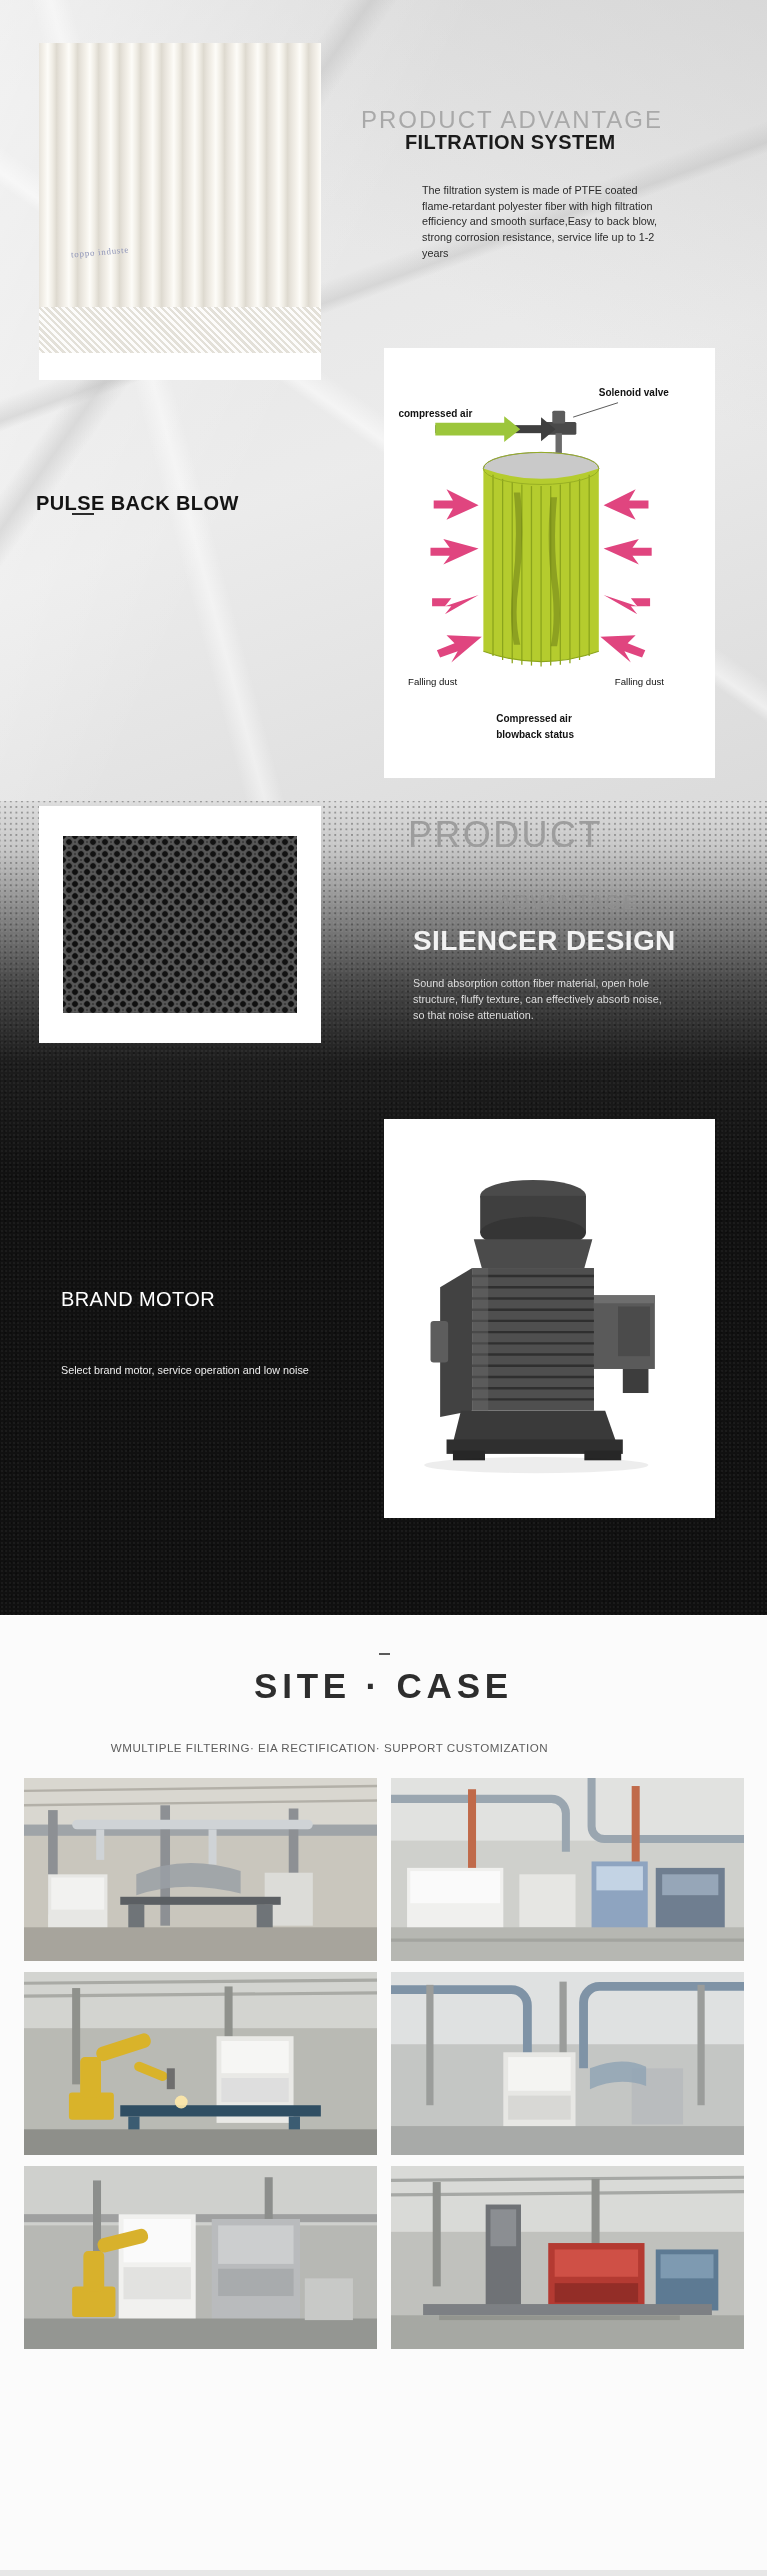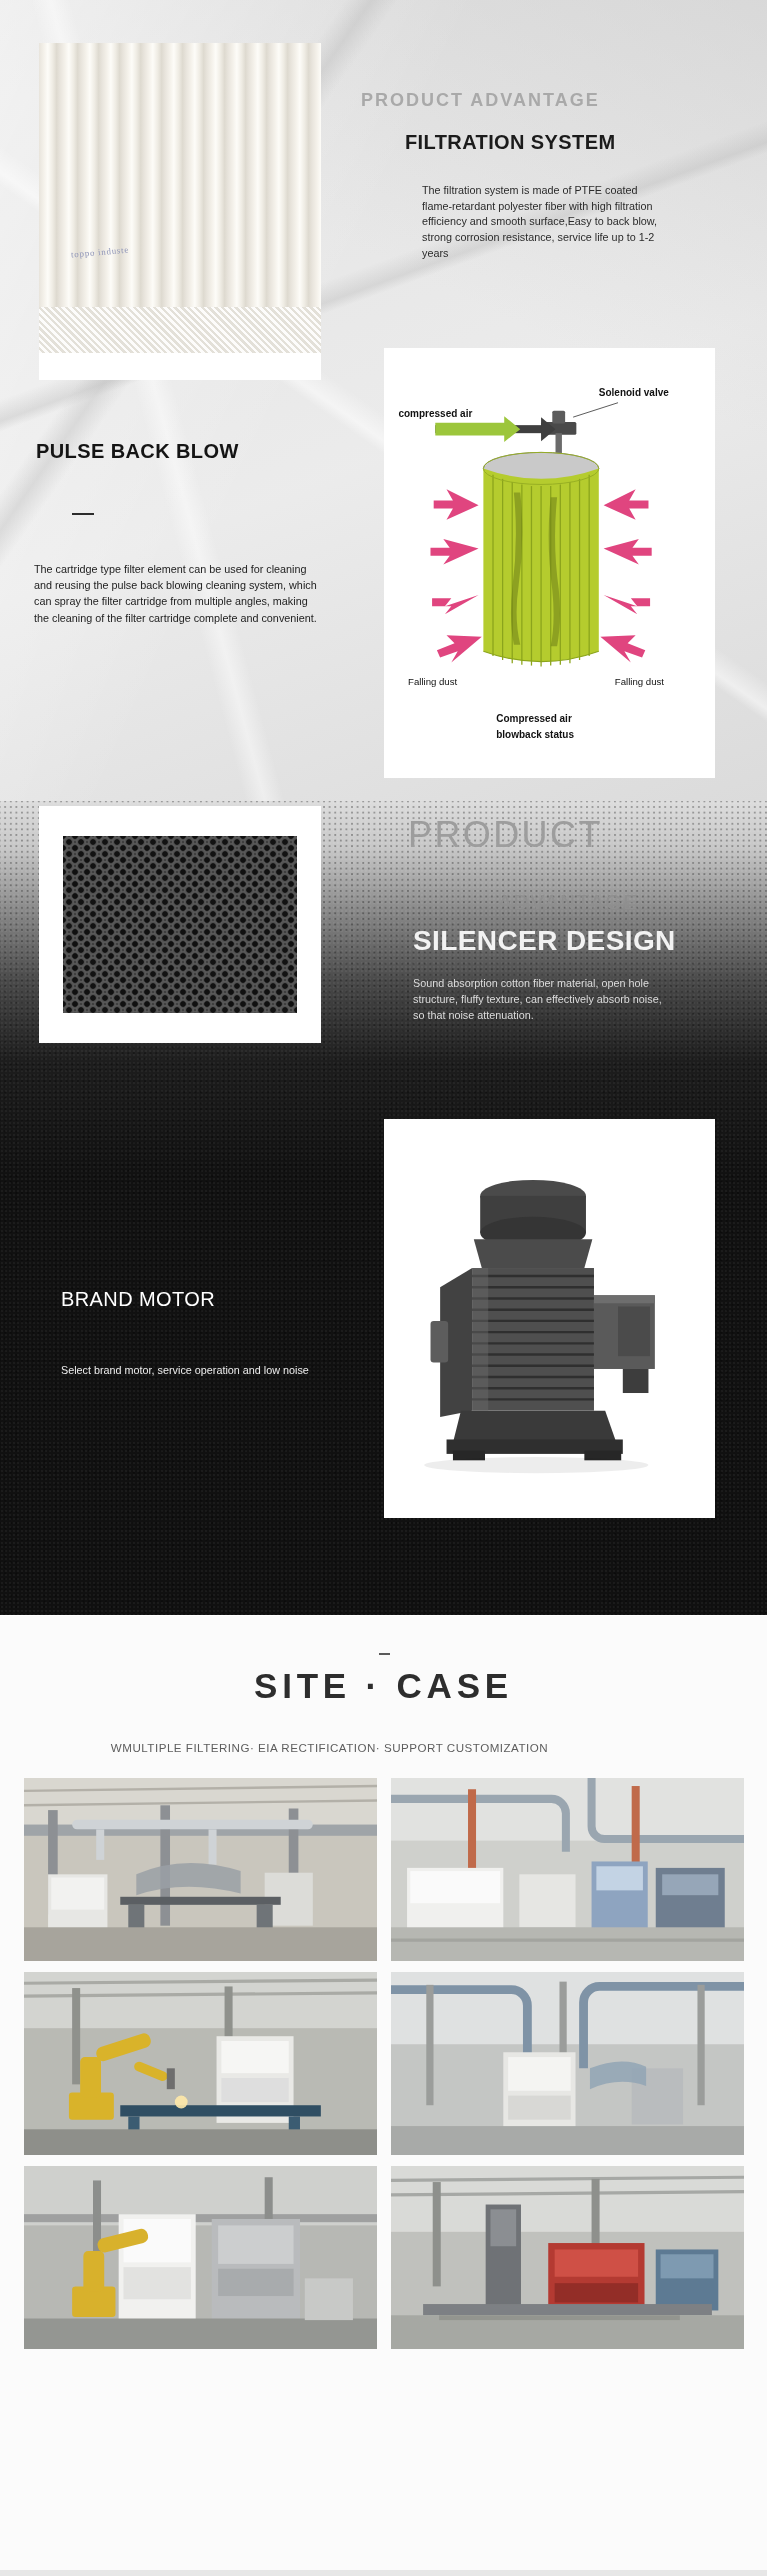--- a/index.html
+++ b/index.html
@@ -59,25 +59,25 @@
     left: 32px; bottom: 96px;
     font-size: 8.8px;
     color: #8f95b8;
     letter-spacing: 0.8px;
     transform: rotate(-5deg);
     font-family: "Liberation Serif", serif;
   }
 
   .sec1-title {
     position: absolute;
-    left: 361px; top: 90px;
-    font-size: 18px;
+    left: 361px; top: 106px;
+    font-size: 24px;
     letter-spacing: 2px;
     color: #a9a9a9;
-    font-weight: 700;
+    font-weight: 400;
   }
   .sec1-sub {
     position: absolute;
     left: 405px; top: 131px;
     font-size: 20px;
     font-weight: bold;
     color: #1b1b1b;
     letter-spacing: 0.4px;
   }
   .sec1-body {
@@ -94,21 +94,21 @@
     left: 384px; top: 348px;
     width: 331px; height: 430px;
     background: #ffffff;
   }
   .diag { position: absolute; left: 0; top: 0; width: 100%; height: 100%; }
   .diag-label { font-size: 12px; fill: #111; font-family: "Liberation Sans", sans-serif; }
   .diag-label-b { font-size: 12.5px; fill: #111; font-weight: bold; font-family: "Liberation Sans", sans-serif; }
 
   .pulse-title {
     position: absolute;
-    left: 36px; top: 440px;
+    left: 36px; top: 492px;
     font-size: 20px;
     font-weight: bold;
     color: #141414;
     letter-spacing: 0.4px;
   }
   .pulse-rule {
     position: absolute;
     left: 72px; top: 513px;
     width: 22.4px; height: 1.6px;
     background: #2c2c2c;
@@ -348,21 +348,20 @@
 
         <text class="diag-label" x="30" y="420">Falling dust</text>
         <text class="diag-label" x="288" y="420">Falling dust</text>
         <text class="diag-label-b" x="140" y="466">Compressed air</text>
         <text class="diag-label-b" x="140" y="486">blowback status</text>
       </svg>
     </div>
 
     <div class="pulse-title">PULSE BACK BLOW</div>
     <div class="pulse-rule"></div>
-    <div class="pulse-body">The cartridge type filter element can be used for cleaning and reusing the pulse back blowing cleaning system, which can spray the filter cartridge from multiple angles, making the cleaning of the filter cartridge complete and convenient.</div>
   </div>
 
   <div class="sec2"></div>
 
   <div class="photo-foam">
     <div class="foam-inner"></div>
   </div>
 
   <div class="sec2-title-1">PRODUCT</div>
   <div class="sec2-title-2">ADVANTAGE</div>

